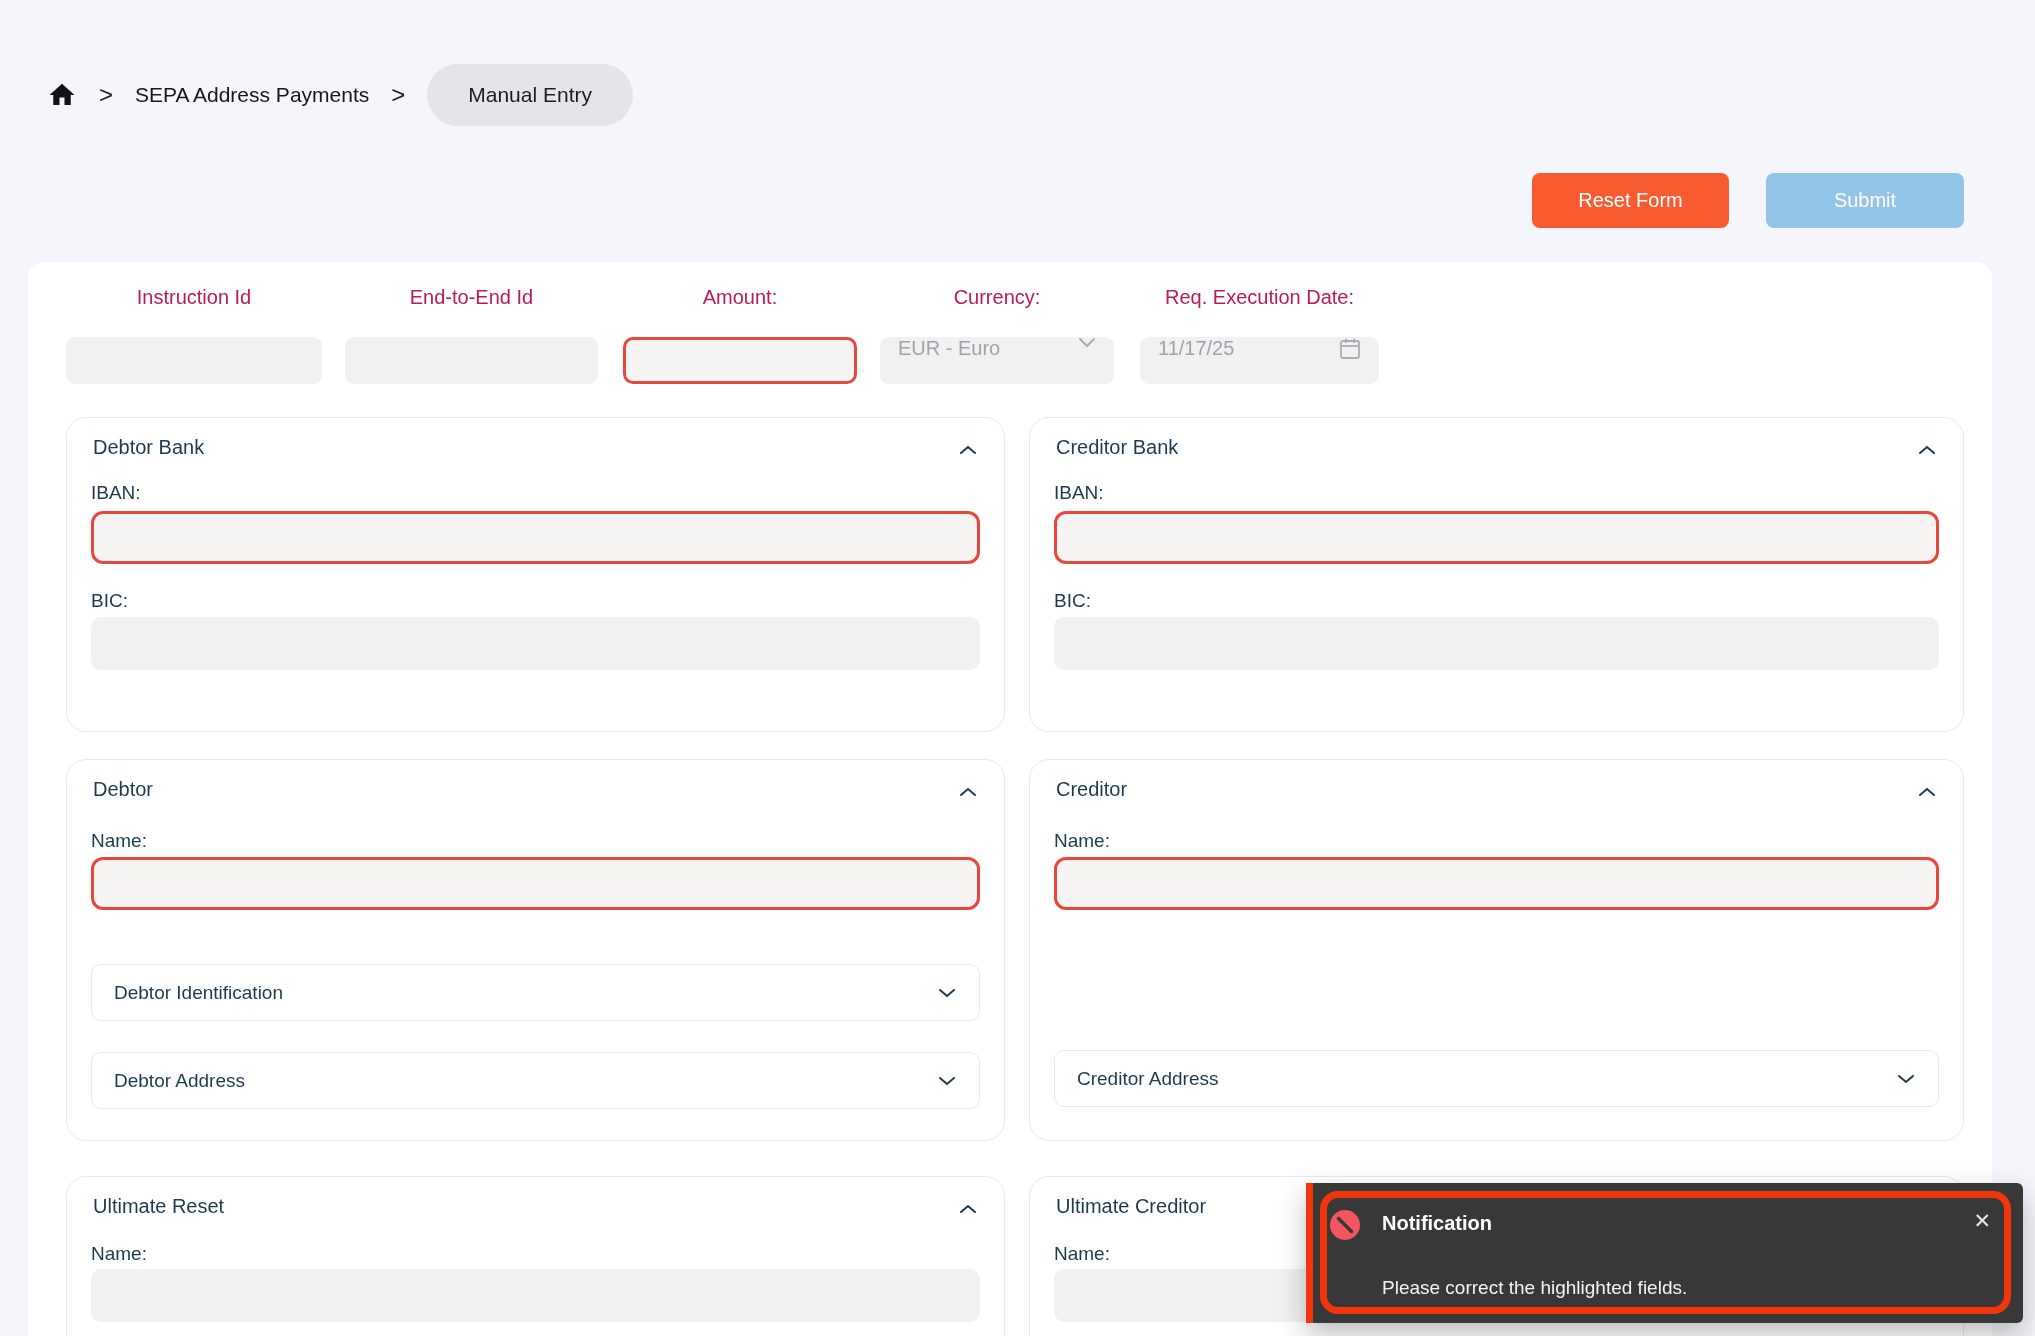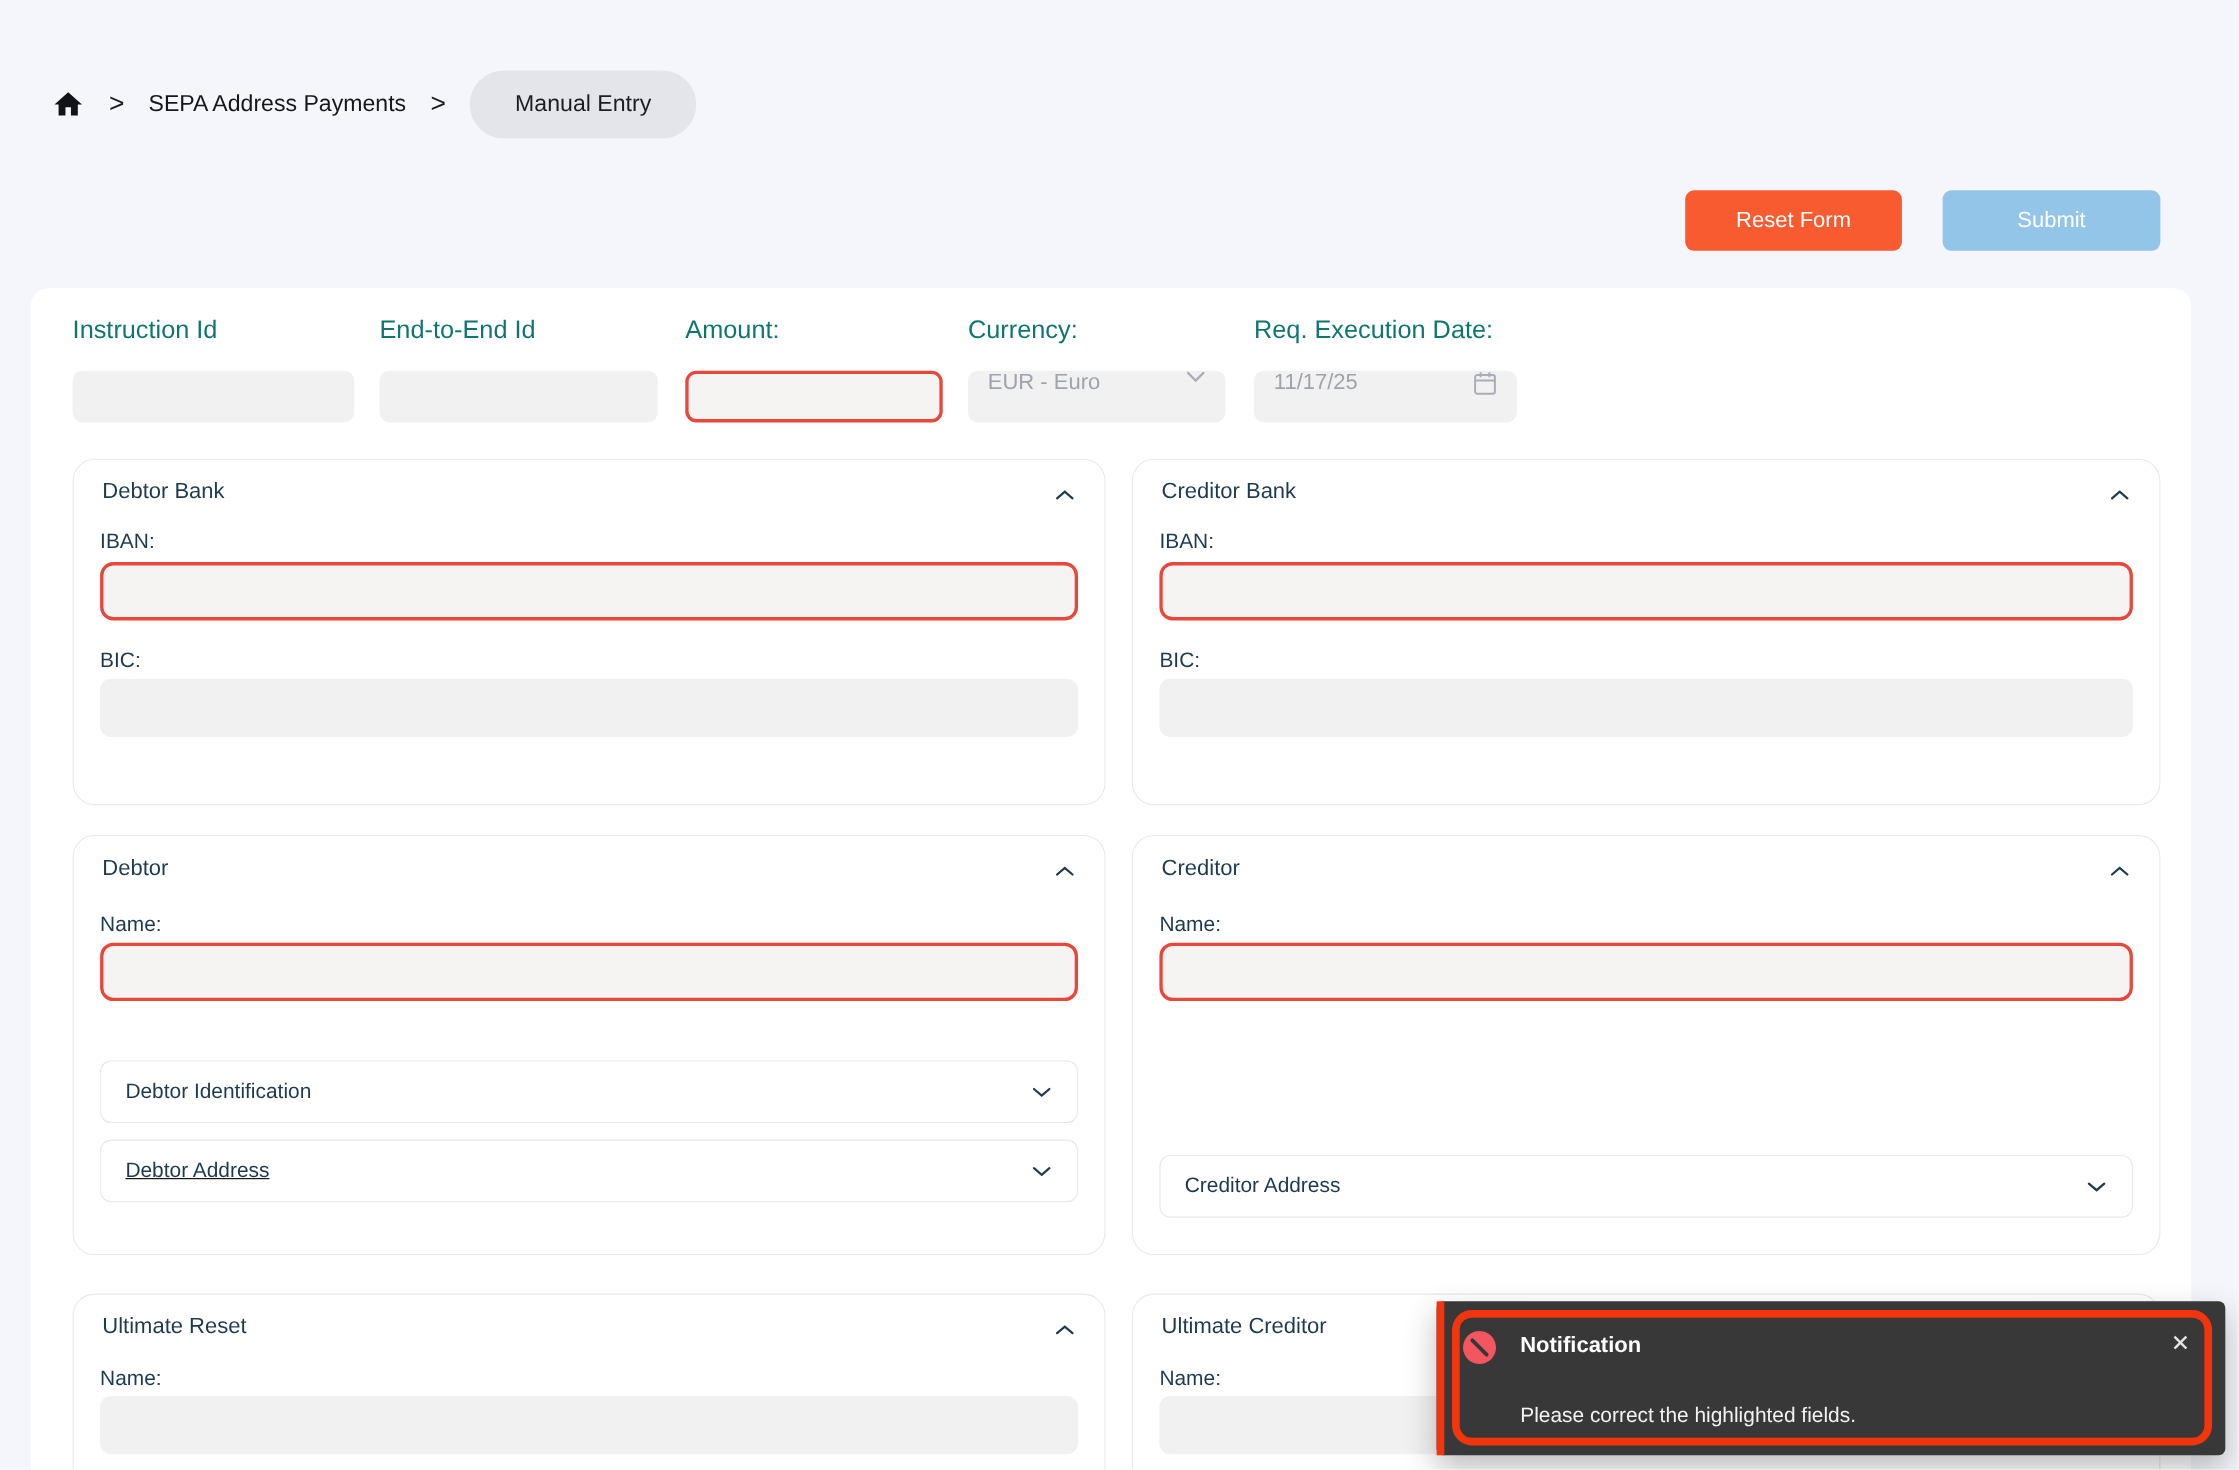--- a/index.html
+++ b/index.html
@@ -15,21 +15,21 @@
   
   .btn { position:absolute; top:173px; height:55px; border:none; border-radius:8px; font-size:20px; color:#ffffff; font-family:"Liberation Sans", sans-serif; cursor:pointer; }
   .btn-reset { left:1532px; width:197px; background:#f95b31; }
   .btn-submit { left:1766px; width:198px; background:#93c5e8; }
 
   
   .panel { position:absolute; left:28px; top:262px; width:1964px; height:1120px; background:#ffffff; border-radius:16px; }
 
   
   .tfield { position:absolute; top:24px; }
-  .flabel { font-size:23px; color:#0f766e; display:block; }
+  .flabel { font-size:20px; color:#be185d; display:block;text-align:center; }
   .tinput { position:absolute; top:51px; left:0; height:47px; width:100%; background:#f1f1f2; border:none; border-radius:9px; font-size:20px; color:#1e3a4f; padding:0 16px; }
   .tinput.err { background:#f6f4f3; border:3px solid #e8473b; border-radius:10px; }
   .fakefield { position:absolute; top:51px; left:0; height:47px; width:100%; background:#f1f1f2; border-radius:9px; display:flex; justify-content:space-between; padding:0 18px; font-size:20px; color:#9ea3ac; }
 
   
   .card { position:absolute; background:#ffffff; border:1.5px solid #e8e9ed; border-radius:20px; }
   .card-title { position:absolute; left:26px; top:18px; font-size:20px; font-weight:500; color:#1e3a4f; }
   .card-collapse { position:absolute; right:22px; top:18px; width:28px; height:28px; display:flex; align-items:center; justify-content:center; cursor:pointer; background:none; border:none; }
   .clabel { position:absolute; left:24px; font-size:19px; color:#1e3a4f; }
   .cinput { position:absolute; left:24px; right:24px; height:53px; background:#f1f1f2; border:none; border-radius:10px; font-size:20px; color:#1e3a4f; padding:0 16px; width:calc(100% - 48px); }
@@ -140,21 +140,21 @@
     <label class="clabel" style="top:70px;">Name:</label>
     <input class="cinput err" style="top: 97px;">
     <div class="collapse-row" style="top:204px;">
       <span class="row-label">Debtor Identification</span>
       <span style="display:flex;">
         <svg width="20" height="12" viewBox="0 0 20 12">
             <polyline points="3,3 10,9 17,3" fill="none" stroke="#1e3a4f" stroke-width="2" stroke-linecap="round"></polyline>
           </svg>
       </span>
     </div>
-    <div class="collapse-row" style="top:276px;text-decoration:underline;">
+    <div class="collapse-row" style="top:292px;">
       <span class="row-label">Debtor Address</span>
       <span style="display:flex;">
         <svg width="20" height="12" viewBox="0 0 20 12">
             <polyline points="3,3 10,9 17,3" fill="none" stroke="#1e3a4f" stroke-width="2" stroke-linecap="round"></polyline>
           </svg>
       </span>
     </div>
   </section>
 
   <section class="card" style="left:1001px; top:497px; width:935px; height:382px;">

